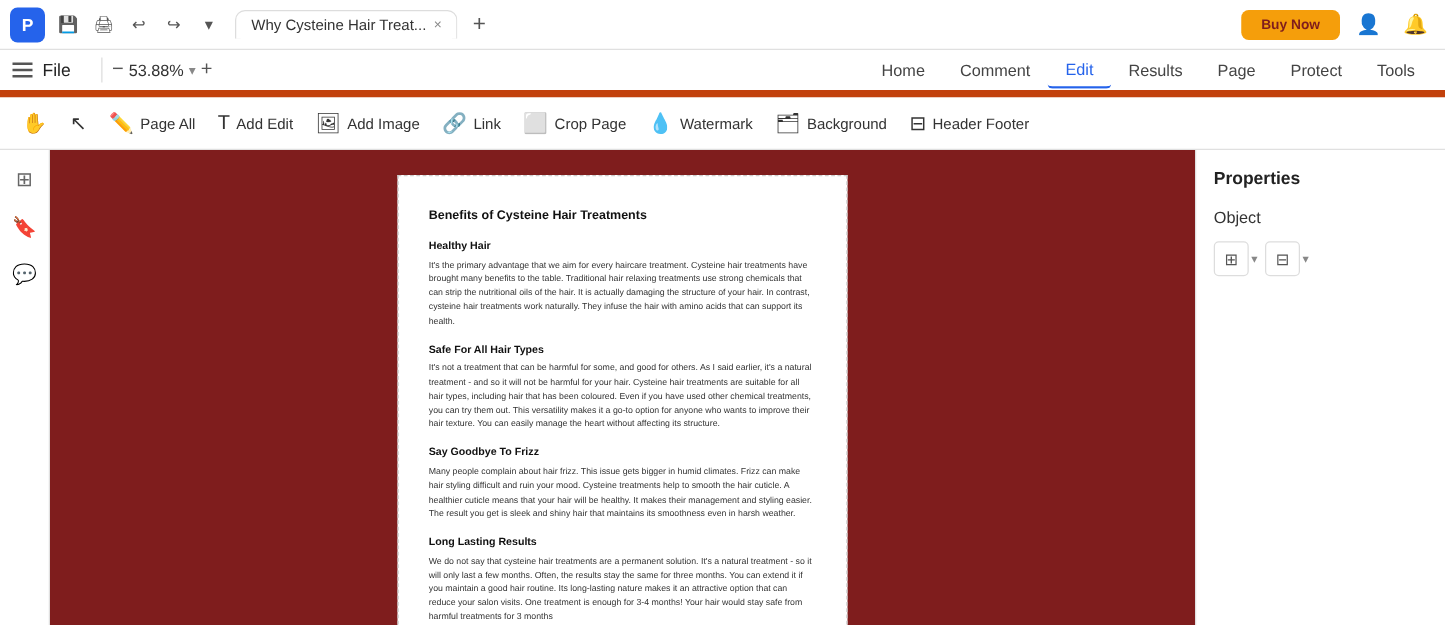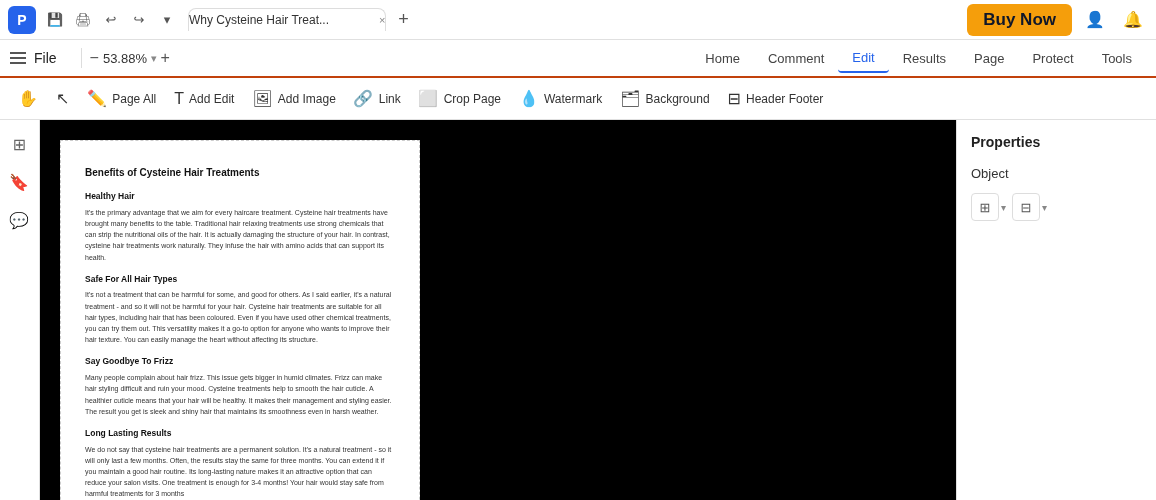--- a/index.html
+++ b/index.html
@@ -6,31 +6,31 @@
     body { font-family: -apple-system, BlinkMacSystemFont, 'Segoe UI', sans-serif; background: #f0f0f0; width: 1156px; height: 500px; overflow: hidden; }
 
     
     .title-bar {
       display: flex; align-items: center; background: #fff; height: 40px; padding: 0 8px; border-bottom: 1px solid #e0e0e0;
     }
     .app-icon { width: 28px; height: 28px; background: #2563eb; border-radius: 6px; display: flex; align-items: center; justify-content: center; color: white; font-weight: bold; font-size: 14px; margin-right: 8px; flex-shrink: 0; }
     .title-bar-actions { display: flex; gap: 6px; margin-right: 10px; }
     .title-bar-btn { width: 22px; height: 22px; display: flex; align-items: center; justify-content: center; border-radius: 4px; cursor: pointer; color: #555; font-size: 13px; }
     .tab-bar { display: flex; align-items: center; flex: 1; }
-    .tab { display: flex; align-items: center; background: #f5f5f5; border: 1px solid #ddd; border-bottom: none; border-radius: 8px 8px 0 0; padding: 4px 0; font-size: 12px; color: #333; max-width: 200px; cursor: pointer; gap: 44px; }
+    .tab { display: flex; align-items: center; background: #f5f5f5; border: 1px solid #ddd; border-bottom: none; border-radius: 8px 8px 0 0; padding: 4px 12px; font-size: 12px; color: #333; max-width: 200px; cursor: pointer; }
     .tab.active { background: #fff; }
     .tab-title { flex: 1; white-space: nowrap; overflow: hidden; text-overflow: ellipsis; max-width: 150px; }
     .tab-close { margin-left: 6px; color: #888; font-size: 11px; cursor: pointer; }
     .tab-new { width: 26px; height: 26px; display: flex; align-items: center; justify-content: center; color: #555; font-size: 18px; cursor: pointer; margin-left: 4px; border-radius: 4px; }
-    .buy-btn { background: #f59e0b; color: #0f172a; border: none; border-radius: 6px; padding: 6px 16px; font-size: 17px; font-weight: 600; cursor: pointer; margin-left: auto; }
+    .buy-btn { background: #f59e0b; color: #7f1d1d; border: none; border-radius: 6px; padding: 6px 16px; font-size: 11px; font-weight: 600; cursor: pointer; margin-left: auto; }
     .user-icon, .bell-icon { width: 30px; height: 30px; display: flex; align-items: center; justify-content: center; margin-left: 8px; cursor: pointer; color: #555; }
 
     
     .menu-bar {
-      display: flex; align-items: center; background: #fff; height: 38px; padding: 0 10px; border-bottom: 2px solid #c2410c;
+      display: flex; align-items: center; background: #fff; height: 38px; padding: 0 10px; border-bottom: 6px solid #c2410c;
     }
     .hamburger { display: flex; flex-direction: column; gap: 3px; cursor: pointer; margin-right: 8px; }
     .hamburger span { width: 16px; height: 2px; background: #555; }
     .menu-file { font-size: 14px; font-weight: 500; color: #222; margin-right: 16px; cursor: pointer; }
     .zoom-ctrl { display: flex; align-items: center; gap: 4px; margin-right: 16px; }
     .zoom-val { font-size: 13px; color: #333; }
     .zoom-btn { color: #555; cursor: pointer; font-size: 16px; }
     .separator { width: 1px; height: 20px; background: #ddd; margin: 0 8px; }
     .nav-tabs { display: flex; align-items: center; gap: 0; margin-left: auto; }
     .nav-tab { font-size: 13px; color: #444; padding: 6px 14px; cursor: pointer; border-radius: 4px; }
@@ -46,21 +46,21 @@
     .tool-icon { font-size: 16px; }
 
     
     .main-area { display: flex; height: calc(500px - 120px); }
 
     
     .left-sidebar { width: 40px; background: #fff; border-right: 1px solid #e0e0e0; display: flex; flex-direction: column; align-items: center; padding-top: 10px; gap: 10px; }
     .sidebar-icon { width: 28px; height: 28px; display: flex; align-items: center; justify-content: center; color: #666; cursor: pointer; border-radius: 4px; font-size: 16px; }
 
     
-    .doc-area { flex: 1; background: #000000; overflow: auto; display: flex; padding: 20px; }
+    .doc-area { flex: 1; background: #7f1d1d; overflow: auto; display: flex; justify-content: center; padding: 20px; }
     .doc-page { background: white; width: 360px; min-height: 430px; padding: 24px; font-size: 7.5px; line-height: 1.5; color: #222; border: 1px dashed #ccc; position: relative; }
     .doc-title { font-size: 10px; font-weight: 600; margin-bottom: 10px; color: #111; }
     .doc-section-title { font-size: 8.5px; font-weight: 600; margin-top: 10px; margin-bottom: 4px; color: #111; }
     .doc-text { font-size: 7px; color: #333; line-height: 1.6; }
 
     
     .right-panel { width: 200px; background: #fff; border-left: 1px solid #e0e0e0; padding: 14px; }
     .panel-title { font-size: 14px; font-weight: 600; color: #222; margin-bottom: 16px; }
     .panel-section { font-size: 13px; font-weight: 500; color: #333; margin-bottom: 12px; }
     .panel-tools { display: flex; gap: 6px; flex-wrap: wrap; }

